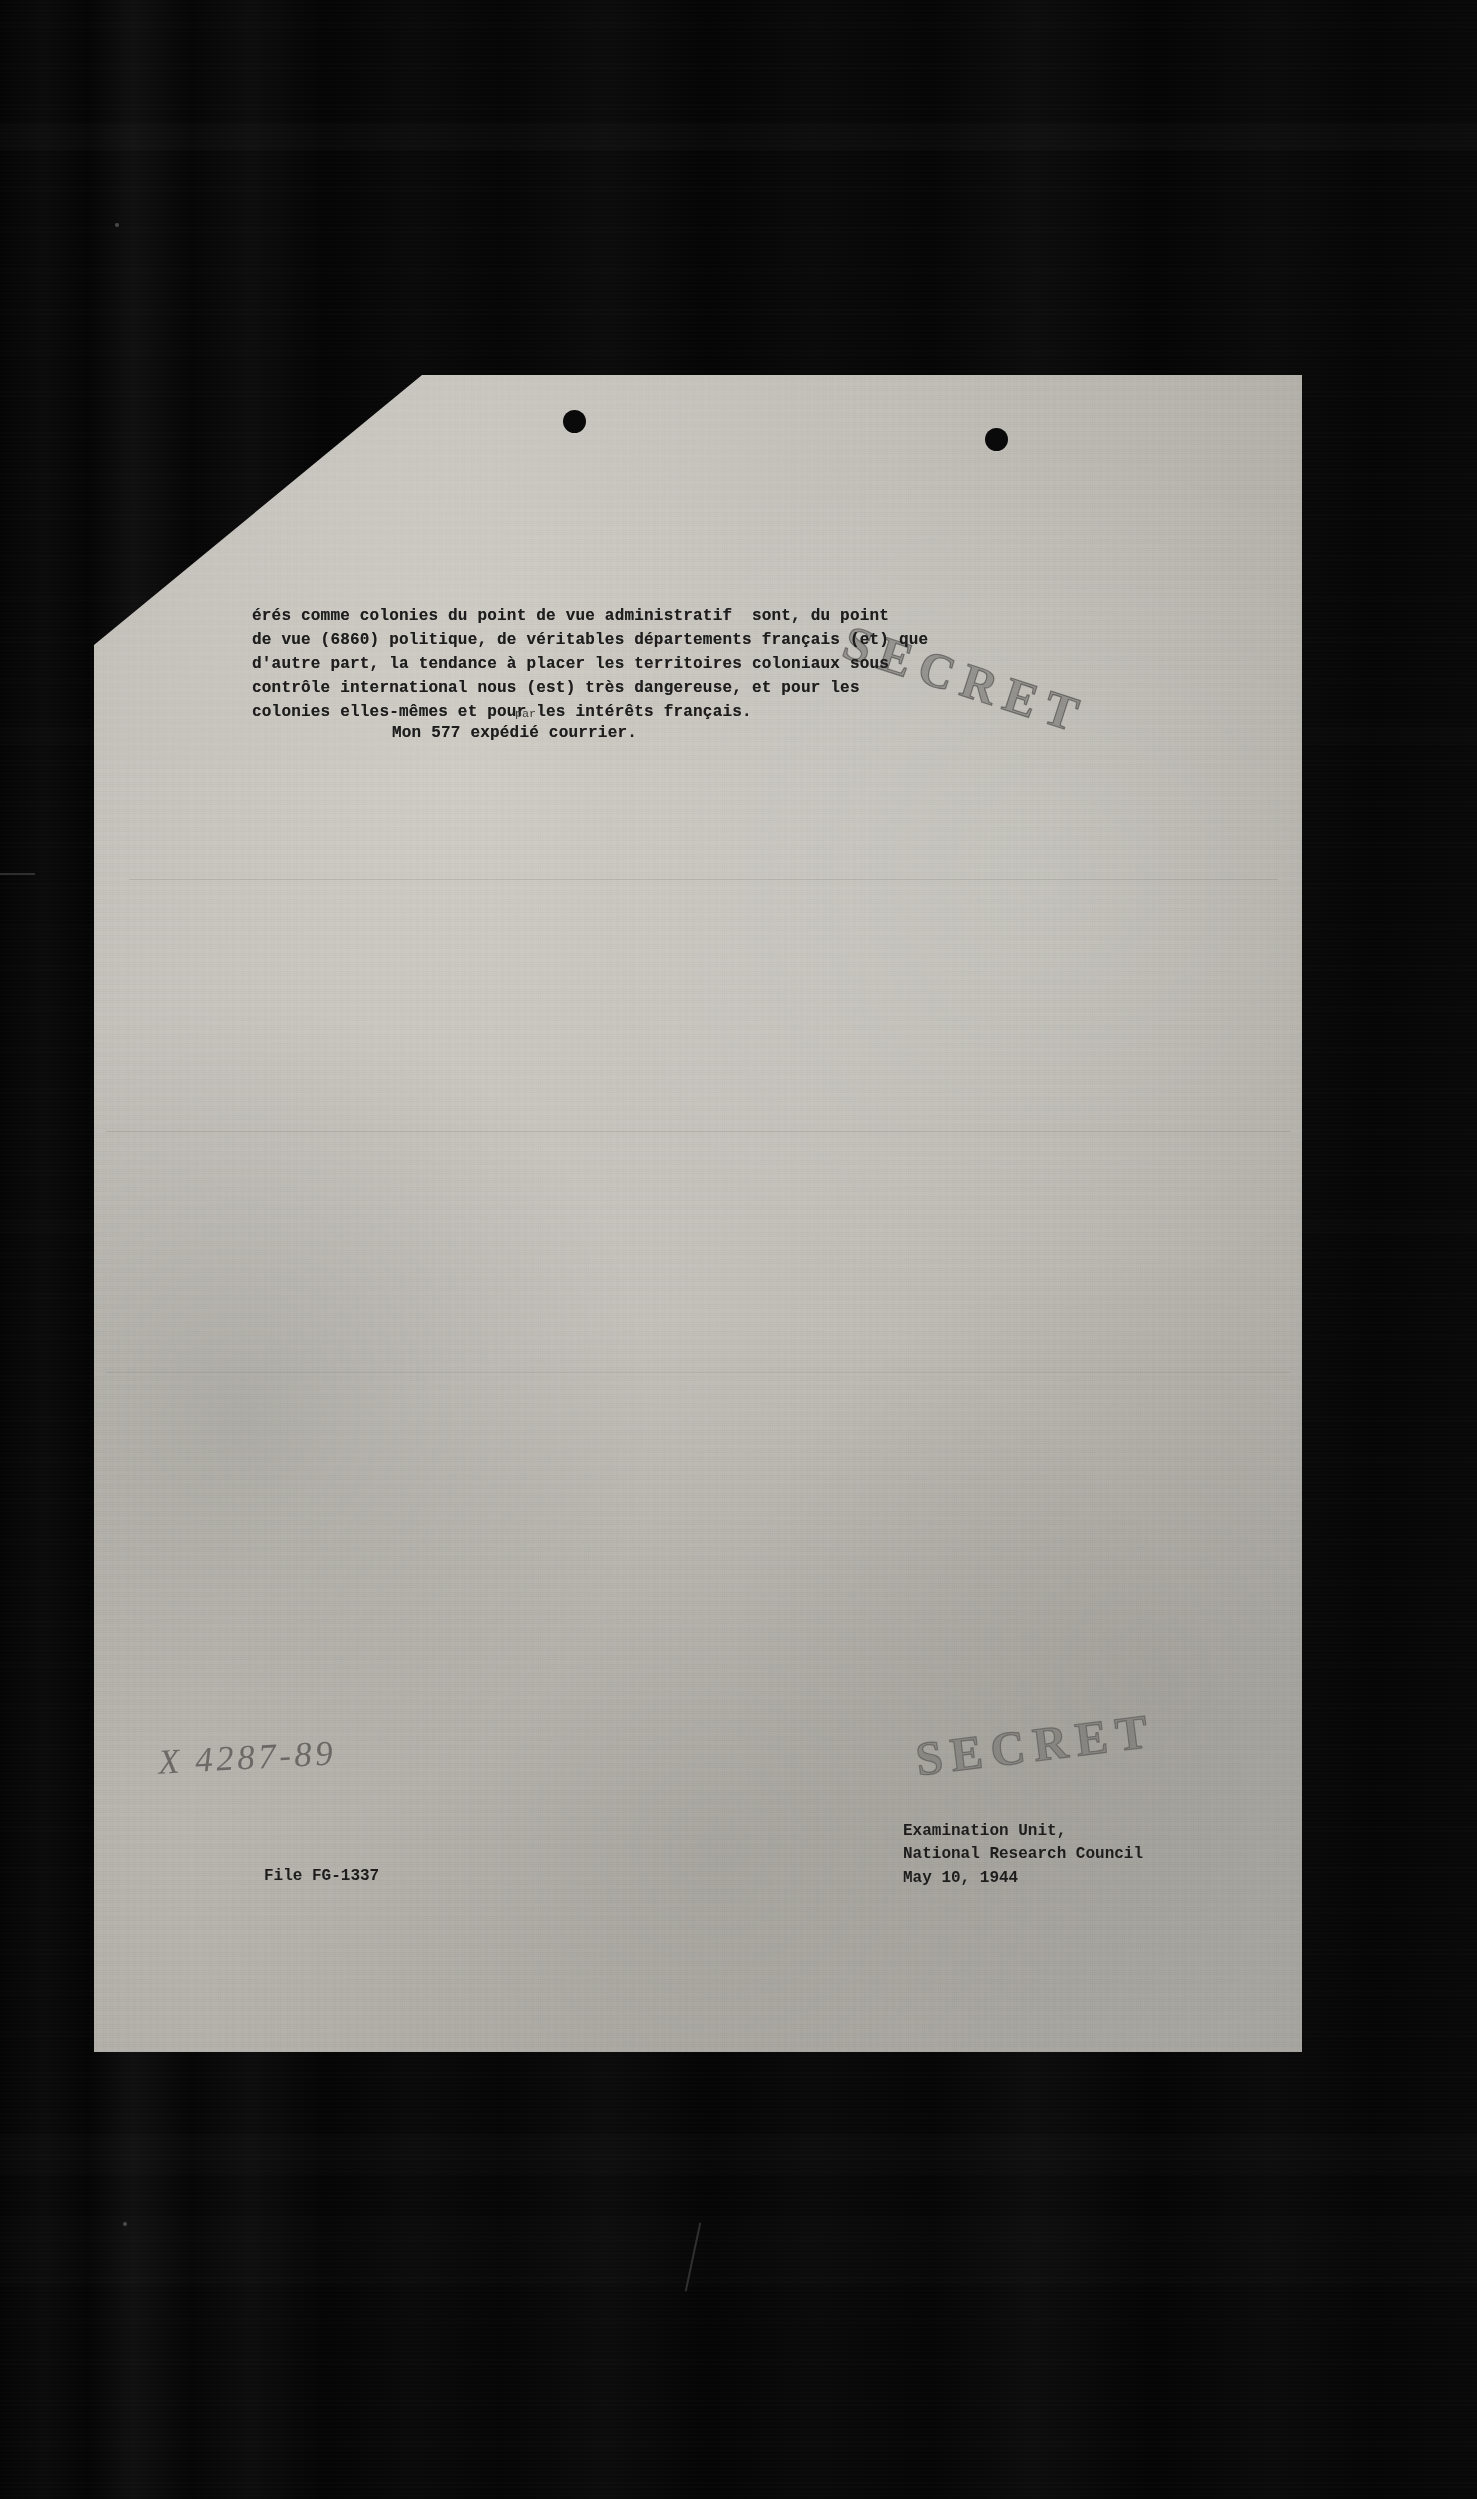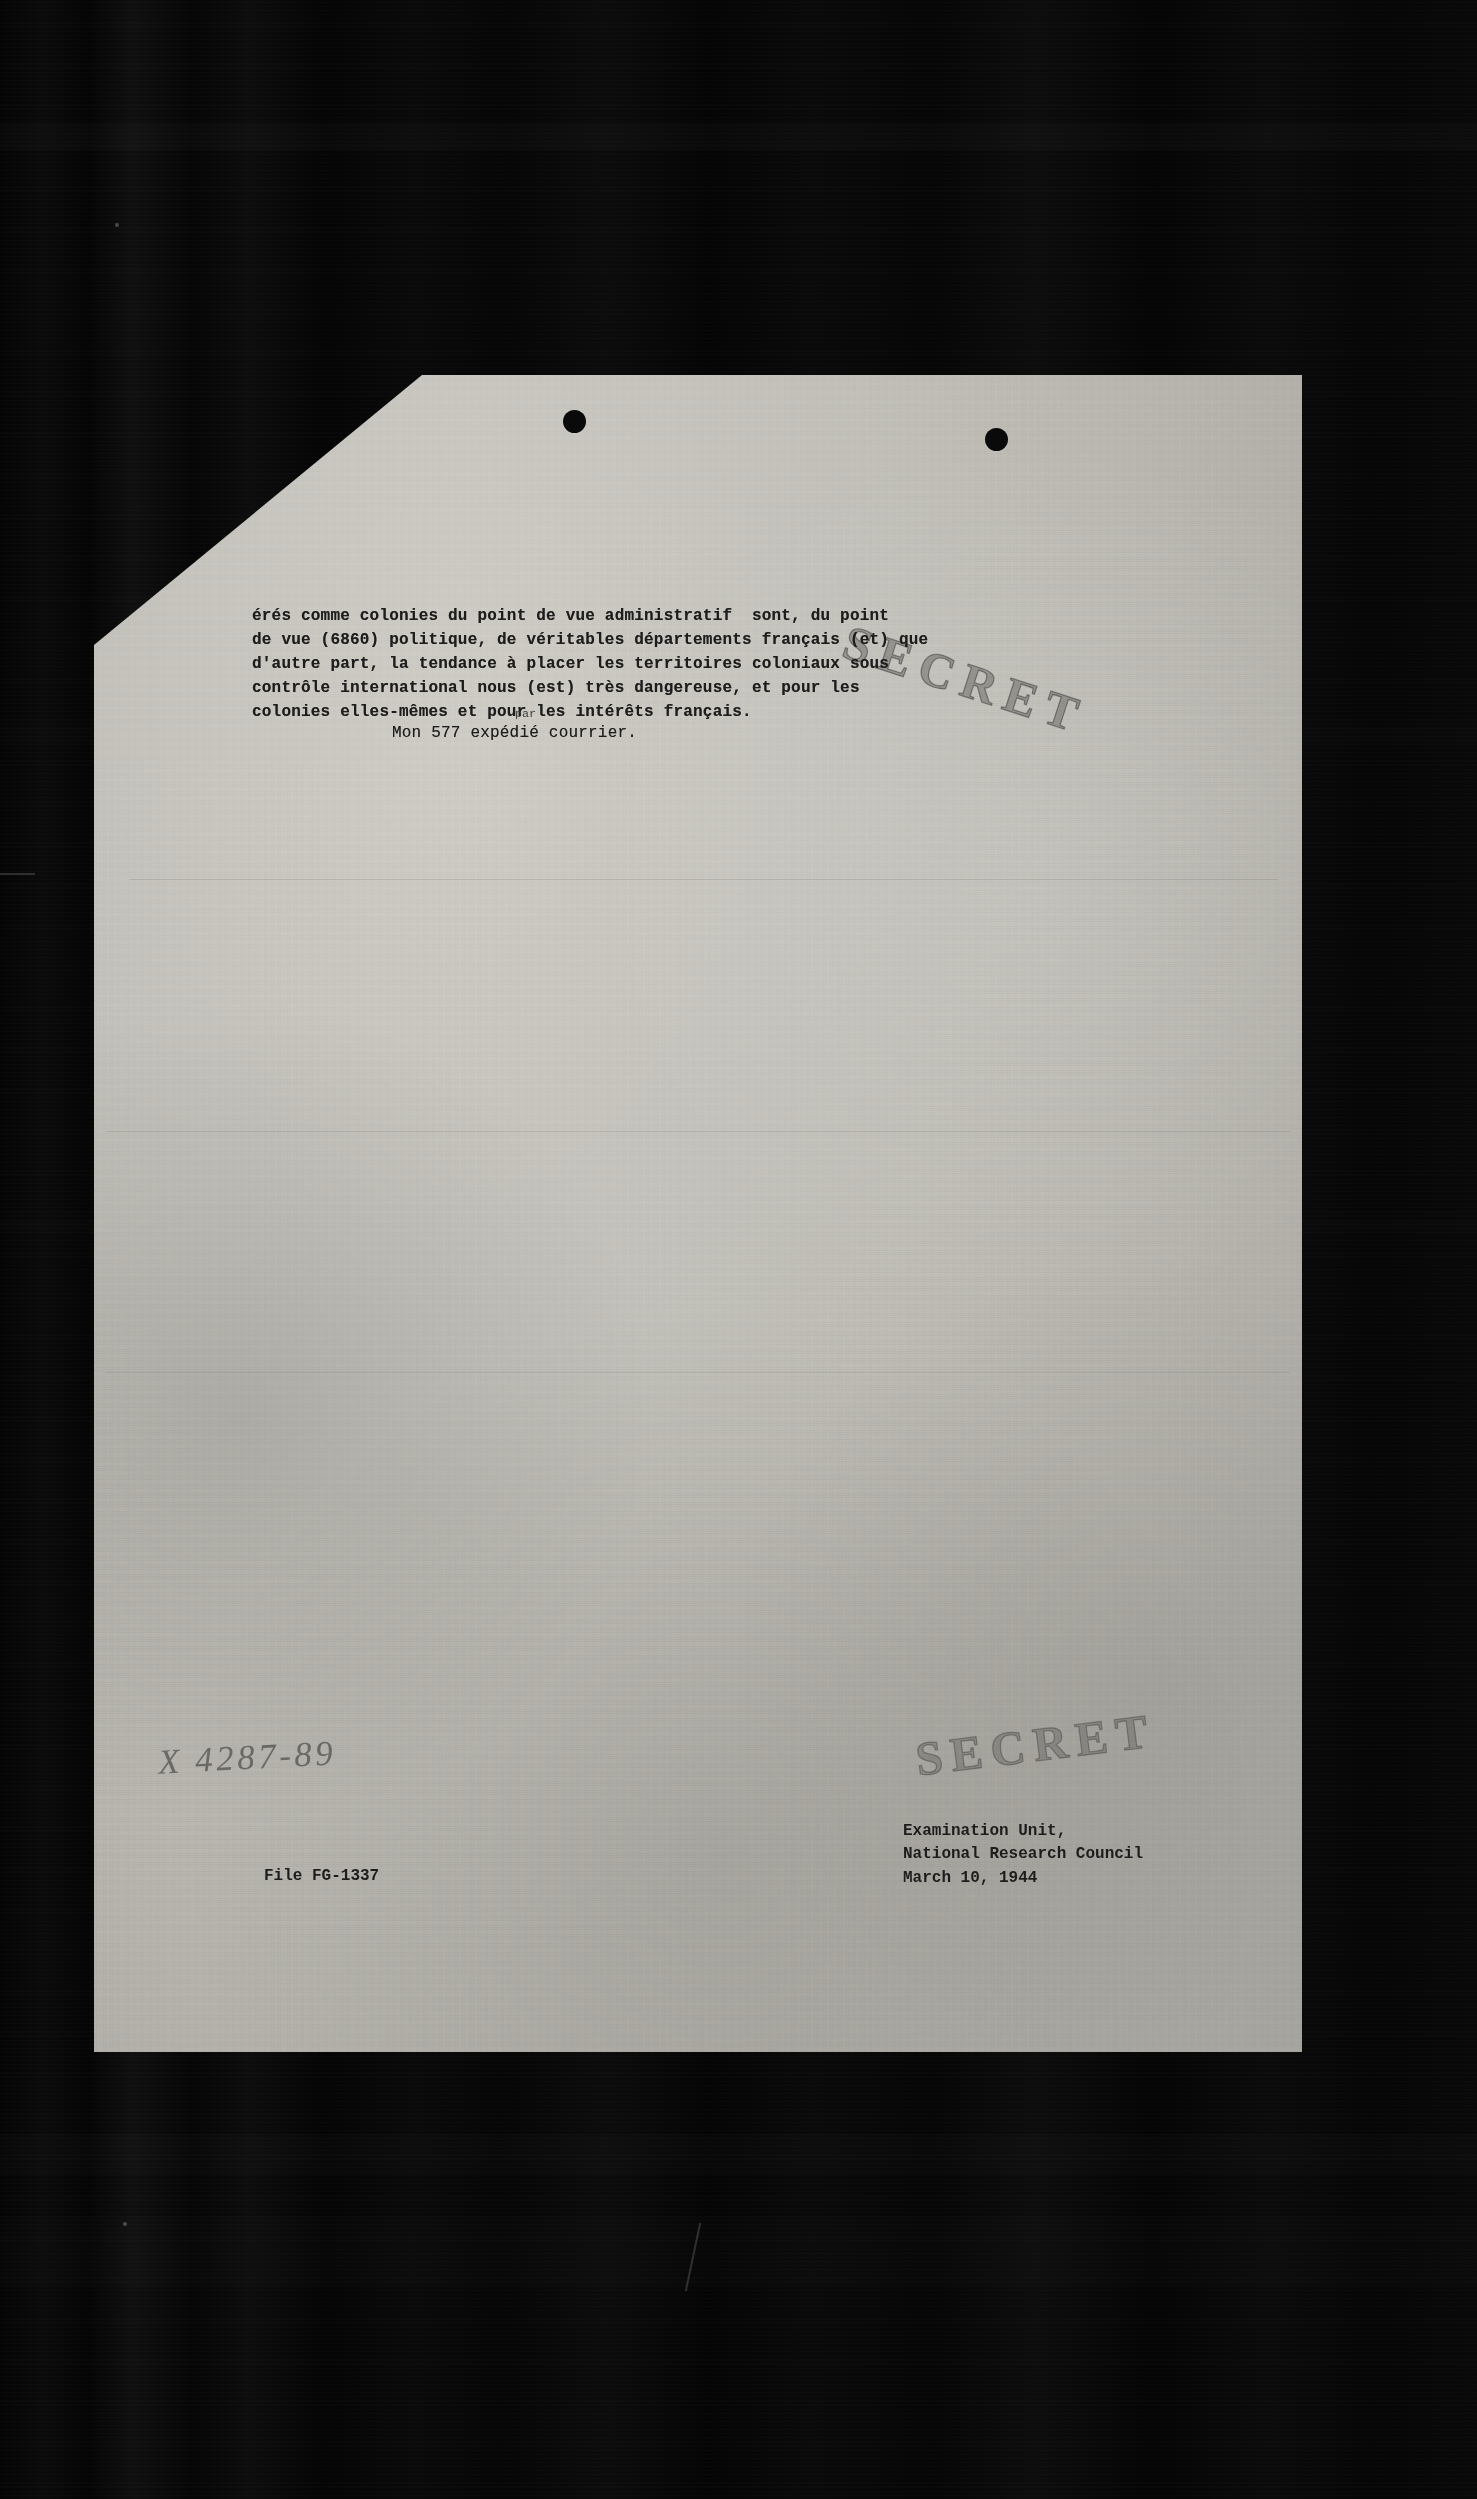--- a/index.html
+++ b/index.html
@@ -107,21 +107,21 @@
     text-shadow: 0 0 0.6px rgba(0,0,0,0.45);
   }
   .body-text {
     left: 158px;
     top: 229px;
     font-weight: 700;
   }
   .second-para {
     left: 252px;
     top: 346px;
-    font-weight: 400;
+    font-weight: 700;
     padding-left: 46px;
   }
   .par-ins {
     position: absolute;
     left: 397px;
     top: 332px;
     font-size: 11.7px;
     color: #3a3a3a;
     font-family: "Liberation Mono", monospace;
     margin-left: 24px;
@@ -245,15 +245,15 @@
   <div class="typed second-para">Mon 577 expédié courrier.</div>
 
   <div class="handwritten">X 4287-89</div>
 
   <div class="stamp-secret-bottom">SECRET</div>
 
   <div class="footer-file">File FG-1337</div>
 
   <div class="footer-unit">Examination Unit,
 National Research Council
-March 10, 1944</div>
+May 10, 1944</div>
 </div>
 
 
 </body></html>

